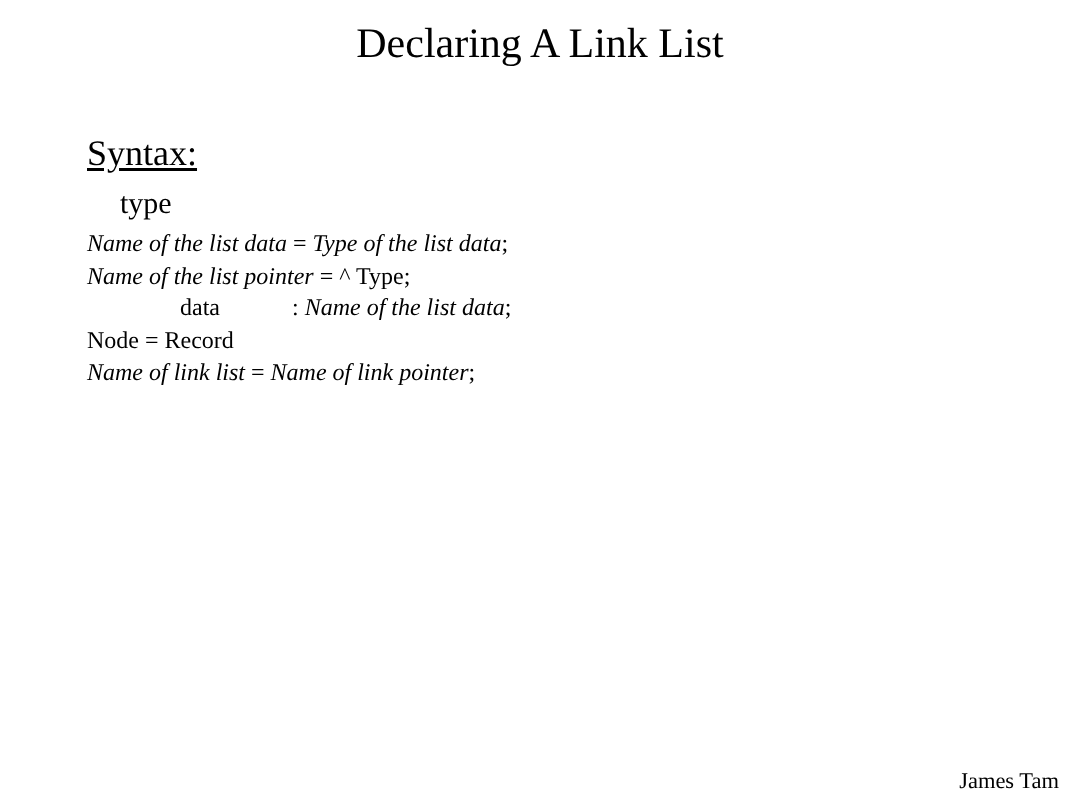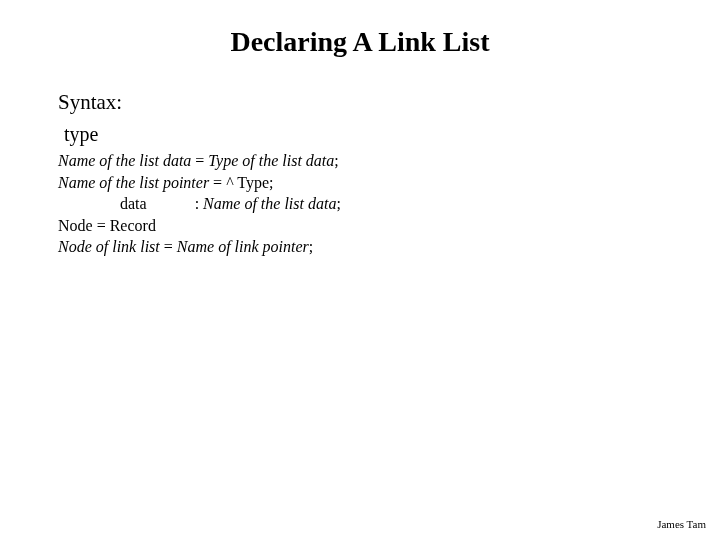--- a/index.html
+++ b/index.html
@@ -14,78 +14,79 @@
     position: relative;
   }
   .slide {
     width: 720px;
     height: 540px;
     position: relative;
     box-sizing: border-box;
   }
   .title {
     position: absolute;
-    top: 26px;
+    top: 14px;
     left: 0;
     width: 100%;
     text-align: center;
     font-size: 28px;
-    font-weight: 700;
+    font-weight: 400;
   }
   .body {
     position: absolute;
     top: 90px;
     left: 58px;
     right: 40px;
   }
   .syntax {
-    font-size: 21px;
+    font-size: 24px;
     margin-bottom: 8px;
+    text-decoration: underline;
   }
   .typekw {
     font-size: 20px;
-    margin-left: 6px;
+    margin-left: 22px;
     margin-bottom: 4px;
   }
   .codeblock {
     font-size: 16px;
     line-height: 1.35;
   }
   .codeblock .line {
     white-space: pre;
   }
   .inner {
     margin-left: 62px;
   }
   .italic { font-style: italic; }
   .footer {
     position: absolute;
     bottom: 10px;
     right: 14px;
-    font-size: 11px;
+    font-size: 15px;
   }
 </style>
 </head>
 <body>
 
 <div class="slide">
 
   <div class="title">Declaring A Link List</div>
 
   <div class="body">
 
     <div class="syntax">Syntax:</div>
 
     <div class="typekw">type</div>
 
     <div class="codeblock">
       <div class="line"><span class="italic">Name of the list data</span><span> = </span><span class="italic">Type of the list data</span><span>;</span></div>
       <div class="line"><span class="italic">Name of the list pointer</span><span> = ^ Type;</span></div>
       <div class="line inner"><span>data            : </span><span class="italic">Name of the list data</span><span>;</span></div>
       <div class="line"><span>Node = Record</span></div>
-      <div class="line"><span class="italic">Node of link list</span><span> = </span><span class="italic">Name of link pointer</span><span>;</span></div>
+      <div class="line"><span class="italic">Name of link list</span><span> = </span><span class="italic">Name of link pointer</span><span>;</span></div>
     </div>
 
   </div>
 
   <div class="footer">James Tam</div>
 
 </div>
 
 </body></html>

